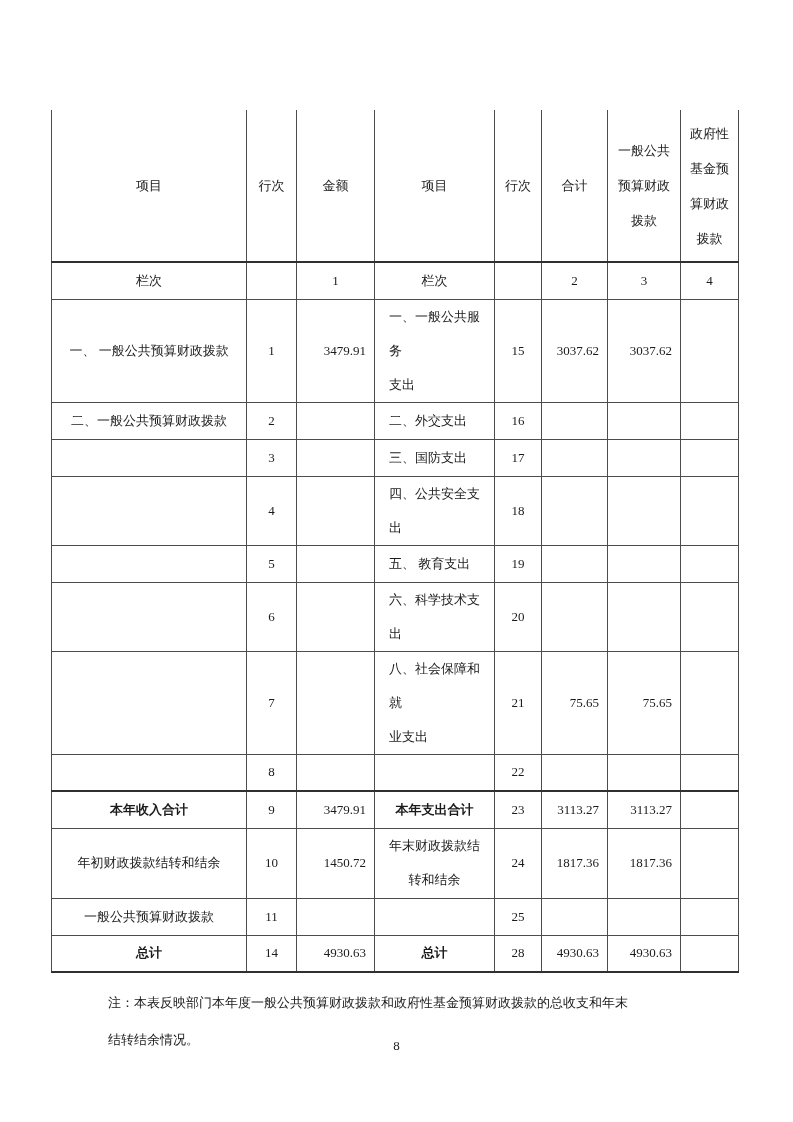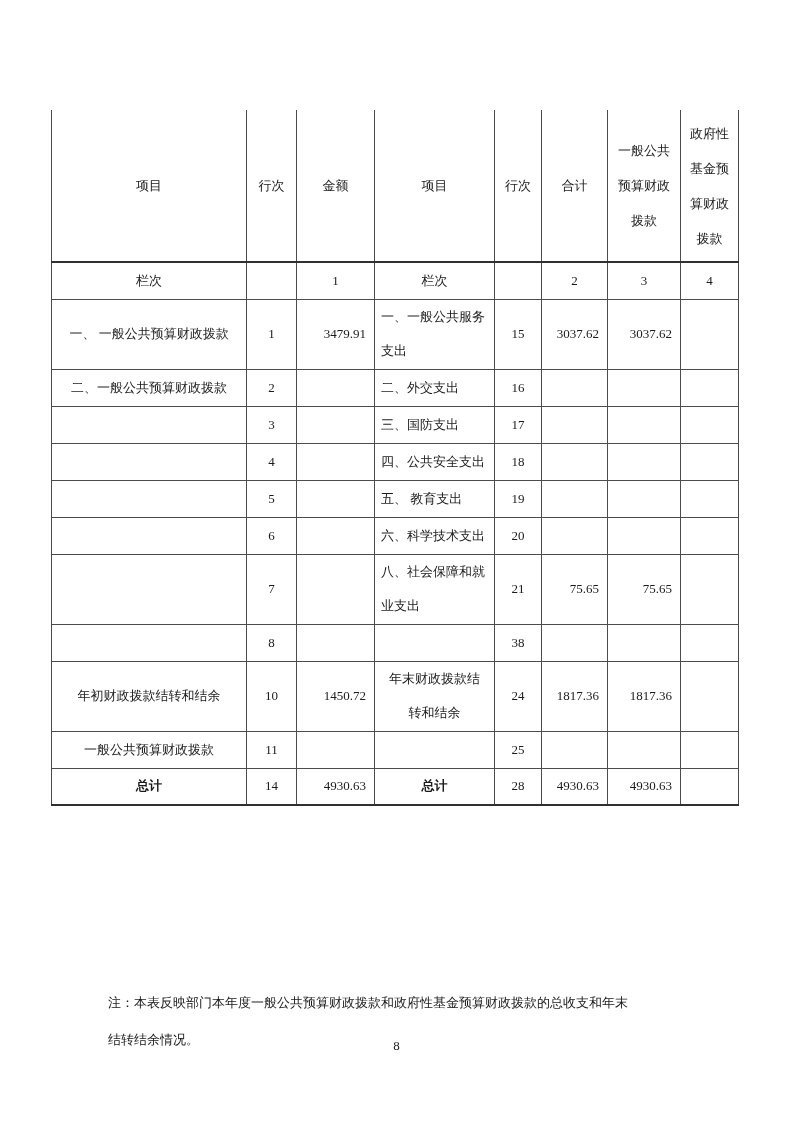--- a/index.html
+++ b/index.html
@@ -37,21 +37,21 @@
     border-top: none;
     border-bottom: 2px solid #303030;
     white-space: pre-line;
     line-height: 35px;
     margin-left: 8px;
   }
   tr { height: 37px; }
   tr.tall { height: 70px; }
   .c-center { text-align: center; }
   .c-num { text-align: right; padding-right: 8px; }
-  .c-left { text-align: left; padding-left: 6px; }
+  .c-left { text-align: left; padding-left: 14px; }
   .pre { white-space: pre-line; }
   .bold { font-weight: bold; }
   tr.thick-top td { border-top: 2px solid #303030; }
   tbody tr:last-child td { border-bottom: 2px solid #303030; }
   .note {
     position: absolute;
     left: 108px;
     top: 984px;
     width: 640px;
     font-size: 13px;
@@ -180,23 +180,33 @@
           <td class="c-center">21</td>
           <td class="c-num">75.65</td>
           <td class="c-num">75.65</td>
           <td class="c-center"></td>
         </tr>
         <tr>
           <td class="c-center"></td>
           <td class="c-center">8</td>
           <td class="c-num"></td>
           <td class="c-left pre"></td>
-          <td class="c-center">38</td>
-          <td class="c-num"></td>
-          <td class="c-num"></td>
+          <td class="c-center">22</td>
+          <td class="c-num"></td>
+          <td class="c-num"></td>
+          <td class="c-center"></td>
+        </tr>
+        <tr class="thick-top">
+          <td class="c-center bold">本年收入合计</td>
+          <td class="c-center">9</td>
+          <td class="c-num">3479.91</td>
+          <td class="pre c-center bold">本年支出合计</td>
+          <td class="c-center">23</td>
+          <td class="c-num">3113.27</td>
+          <td class="c-num">3113.27</td>
           <td class="c-center"></td>
         </tr>
         <tr class="tall">
           <td class="c-center">年初财政拨款结转和结余</td>
           <td class="c-center">10</td>
           <td class="c-num">1450.72</td>
           <td class="pre c-center">年末财政拨款结
 转和结余</td>
           <td class="c-center">24</td>
           <td class="c-num">1817.36</td>

